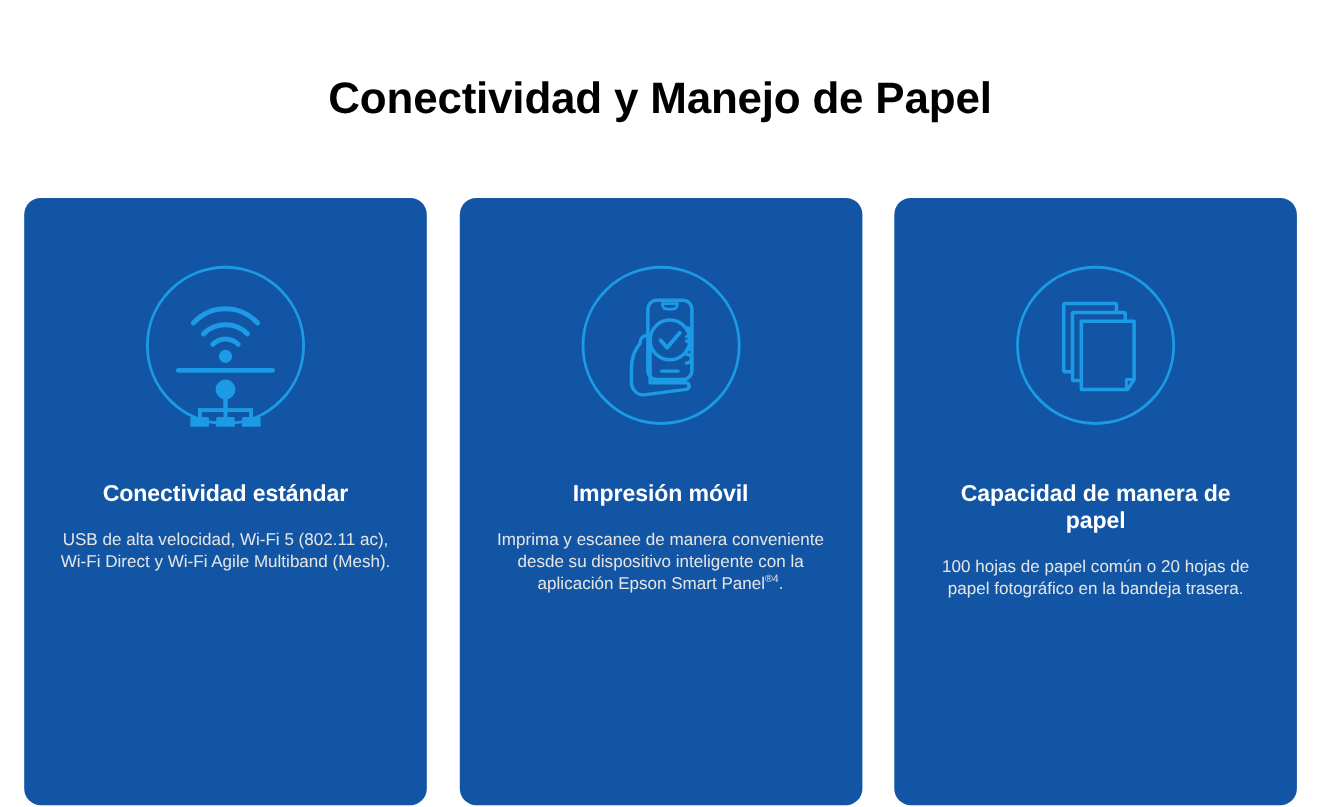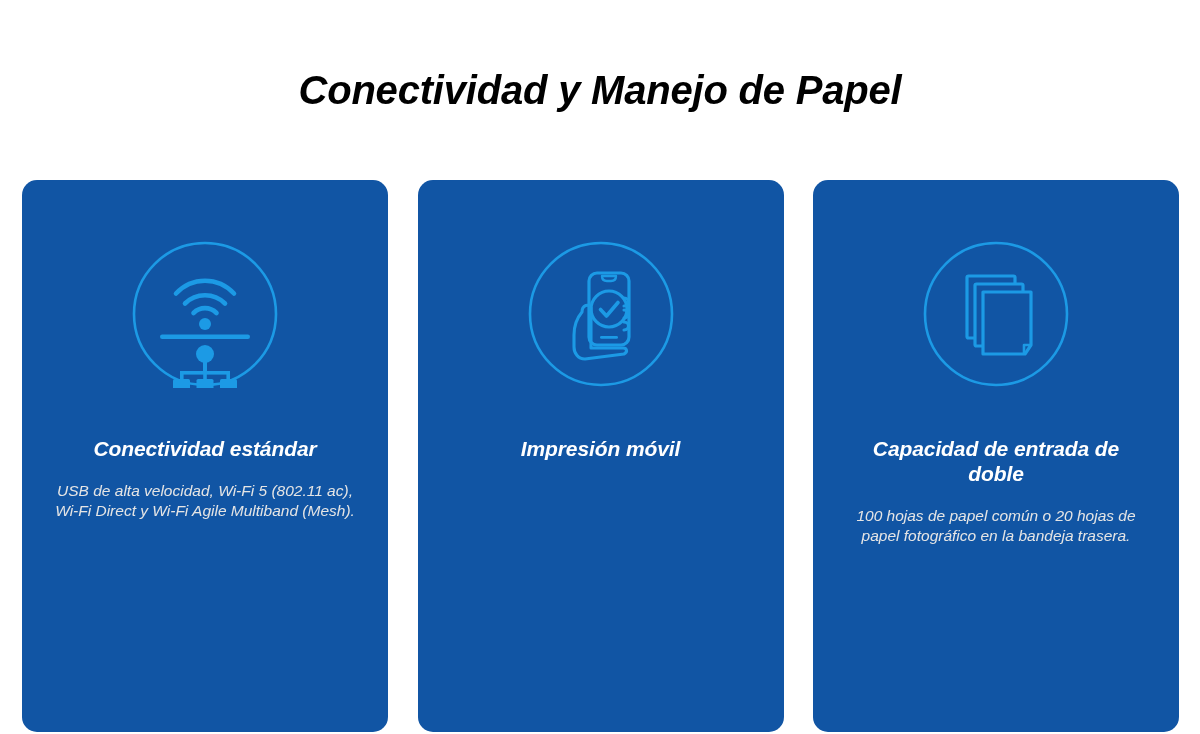--- a/index.html
+++ b/index.html
@@ -11,21 +11,20 @@
     height: 734px;
     background: #ffffff;
     font-family: "Liberation Sans", sans-serif;
     overflow: hidden;
   }
   .page {
     position: relative;
     width: 1200px;
     height: 734px;
     background: #ffffff;
-    font-style: italic;
   }
   .page-title {
     position: absolute;
     left: 0;
     top: 62px;
     width: 1200px;
     text-align: center;
     font-size: 40px;
     font-weight: bold;
     color: #000000;
@@ -140,30 +139,31 @@
 
           <rect x="62" y="33" width="40" height="72" rx="8" stroke="#1C9AE5" stroke-width="3.2" fill="none"></rect>
           <path d="M75 36 L89 36 C89 40, 87 41, 84 41 L80 41 C77 41, 75 40, 75 36 Z" stroke="#1C9AE5" stroke-width="2.4" fill="none" stroke-linejoin="round"></path>
           <rect x="73" y="96" width="18" height="2.8" rx="1.4" fill="#1C9AE5"></rect>
 
           <circle cx="82" cy="69" r="18" stroke="#1C9AE5" stroke-width="3.2" fill="none"></circle>
           <path d="M73.5 69.5 L79.5 76 L91 62.5" stroke="#1C9AE5" stroke-width="3.6" fill="none" stroke-linecap="round" stroke-linejoin="round"></path>
         </svg>
       </div>
       <div class="card-title">Impresión móvil</div>
+      <div class="card-body"><span>Imprima y escanee de manera conveniente desde su dispositivo inteligente con la aplicación Epson Smart Panel</span><sup>®4</sup><span>.</span></div>
     </div>
 
     <div class="card">
       <div class="icon-wrap">
         <svg width="148" height="148" viewBox="0 0 148 148" fill="none">
           <circle cx="74" cy="74" r="71" stroke="#1C9AE5" stroke-width="2.6" fill="none"></circle>
           <rect x="45" y="36" width="48" height="62" rx="1.5" stroke="#1C9AE5" stroke-width="3.2" fill="none"></rect>
           <rect x="53" y="44" width="48" height="62" rx="1.5" stroke="#1C9AE5" stroke-width="3.2" fill="#1155A4"></rect>
           <path d="M61 52 L109 52 L109 105 L103 114 L61 114 Z" stroke="#1C9AE5" stroke-width="3.2" fill="#1155A4" stroke-linejoin="round"></path>
           <path d="M109 105 L102 105 L102 114" stroke="#1C9AE5" stroke-width="2.6" fill="none" stroke-linejoin="round"></path>
         </svg>
       </div>
-      <div class="card-title">Capacidad de entrada de doble</div>
+      <div class="card-title">Capacidad de manera de papel</div>
       <div class="card-body">100 hojas de papel común o 20 hojas de papel fotográfico en la bandeja trasera.</div>
     </div>
 
   </div>
 </div>
 
 </body></html>

